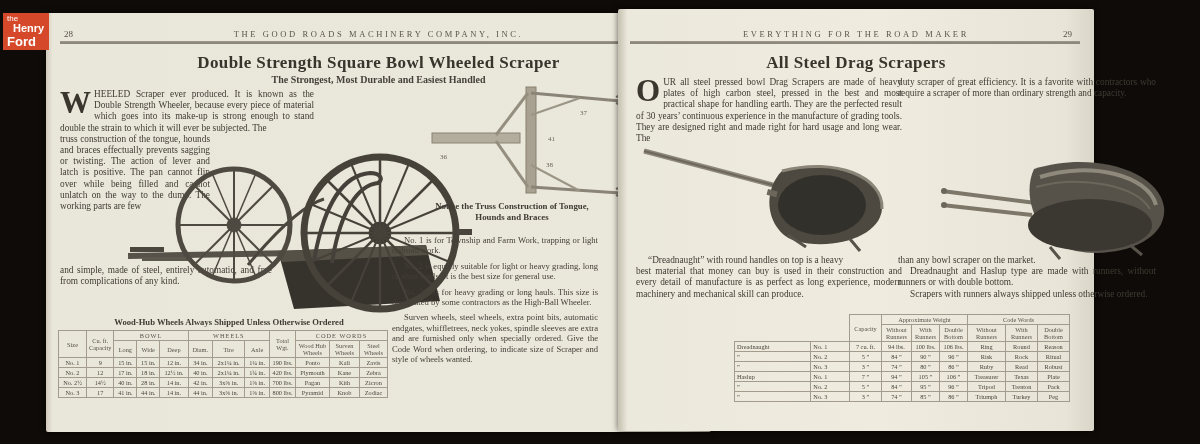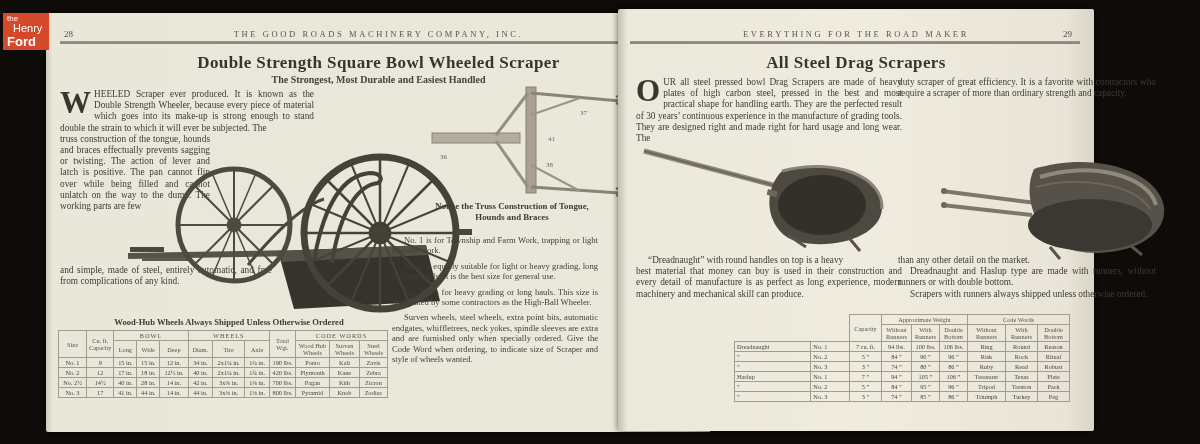--- a/index.html
+++ b/index.html
@@ -18,21 +18,21 @@
     box-shadow:0 0 6px rgba(0,0,0,.6);
   }
 
   
   #hf-logo {
     position:absolute; left:3px; top:13px; width:46px; height:37px;
     z-index:10; color:#fff; padding:2px 12px 0 4px;
     font-family:"Liberation Sans", sans-serif; line-height:1;
   }
   #hf-logo .the   { font-size:8px;  display:block; }
-  #hf-logo .henry { font-size:11px; font-weight:normal; display:block; margin-left:6px; }
+  #hf-logo .henry { font-size:11px; font-weight:bold; display:block; margin-left:6px; }
   #hf-logo .ford  { font-size:13px; font-weight:bold; display:block; margin-top:1px; }
 
   .pageno { position:absolute; font-size:9px; color:#55514a; }
   .running-header {
     position:absolute; left:0; right:0; text-align:center;
     font-size:8.5px; letter-spacing:2.6px; color:#5a564e;
   }
   .head-rule { position:absolute; height:3px; border-top:1px solid #9d978a; border-bottom:2px solid #8e887b; }
 
   .title { position:absolute; left:0; right:0; text-align:center; font-size:17px; font-weight:bold; color:#38352d; letter-spacing:.4px; }
@@ -284,21 +284,21 @@
       <path d="M 110,100 l 10,12 M 190,98 l 12,10" stroke="#57534a" stroke-width="3"></path>
     </svg>
   </div>
 
   <div class="abs" style="left:18px; top:246px; width:266px;">
     <p class="body-text indent">“Dreadnaught” with round handles on top is a heavy</p>
     <p class="body-text">best material that money can buy is used in their construction and every detail of manufacture is as perfect as long experience, modern machinery and mechanical skill can produce.</p>
   </div>
 
   <div class="abs" style="left:280px; top:246px; width:258px;">
-    <p class="body-text">than any other detail on the market.</p>
+    <p class="body-text">than any bowl scraper on the market.</p>
     <p class="body-text indent">Dreadnaught and Haslup type are made with runners, without runners or with double bottom.</p>
     <p class="body-text indent">Scrapers with runners always shipped unless otherwise ordered.</p>
   </div>
 
   <div class="abs" style="left:116px; top:305px; width:336px;">
     <table class="spec" id="right-table">
       <thead>
         <tr>
           <th colspan="2" rowspan="2" style="border:none; background:transparent;"></th>
           <th rowspan="2" style="width:32px;">Capacity</th>

